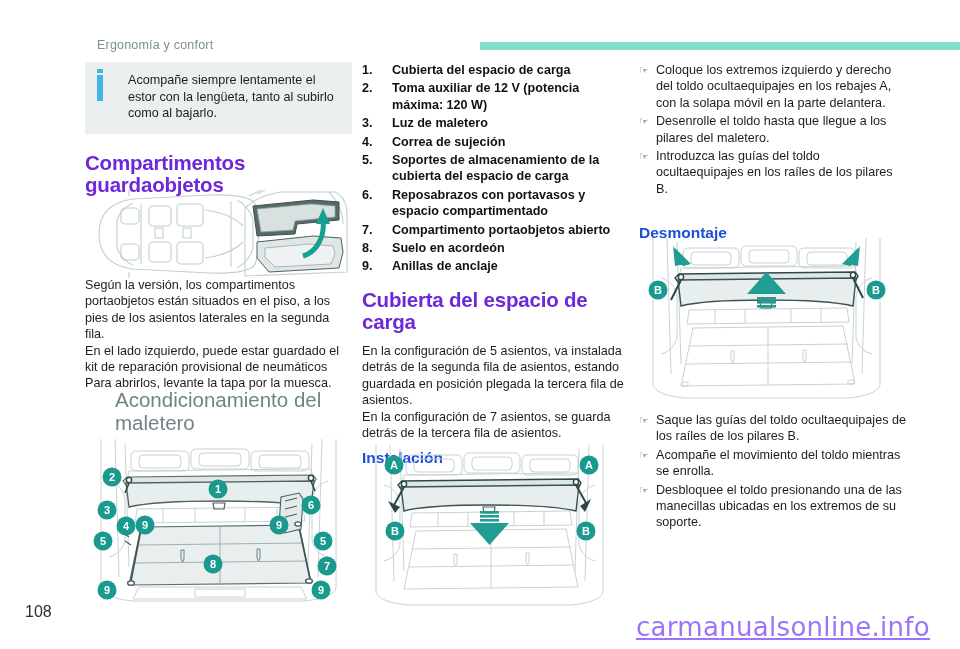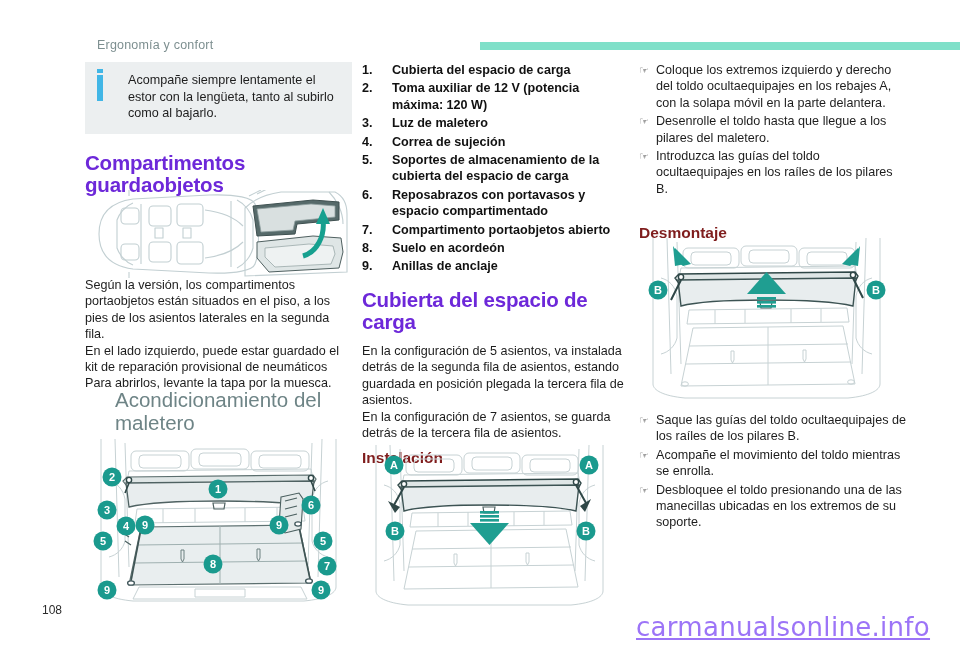--- a/index.html
+++ b/index.html
@@ -51,21 +51,21 @@
     margin:0 0 10px 0;
     font-size:20.5px; line-height:22px; font-weight:bold; color:#6d28d9;
     letter-spacing:-.2px;
   }
   h1.h-teal {
     margin:0 0 6px 0;
     font-size:20.5px; line-height:23px; font-weight:normal; color:#6e8486;
   }
   h2.h-sub {
     margin:8px 0 4px 0;
-    font-size:15.5px; font-weight:bold; color:#7f1d1d;
+    font-size:15.5px; font-weight:bold; color:#1d4ed8;
   }
   p.body {
     margin:0; font-size:12.6px; line-height:16.4px; color:#1d1d1d;
   }
 
   
   ol.numlist { list-style:none; margin:0 0 14px 0; padding:0; }
   ol.numlist li {
     display:flex; font-size:12.6px; line-height:16.4px;
     font-weight:bold; color:#111; margin-bottom:2px;
@@ -83,22 +83,22 @@
     width:17px; flex:0 0 17px; color:#4a4a4a; font-size:11px; line-height:17px;
   }
   ul.handlist li .txt { flex:1 1 auto; }
 
   
   .fig { position:absolute; }
   .fig svg { display:block; }
 
   
   .pagenum {
-    position:absolute; left:42px; top:603px;
-    font-size:12px; color:#2b2b2b; font-weight:normal;
+    position:absolute; left:25px; top:603px;
+    font-size:16px; color:#2b2b2b; font-weight:normal;
   }
   .watermark {
     position:absolute; left:636px; top:612px;
     font-size:26px; color:#8b5cf6; letter-spacing:.3px;
     font-family:"DejaVu Sans", sans-serif;
     opacity:.85;
     text-decoration:underline;
   }
 </style>
 </head>

